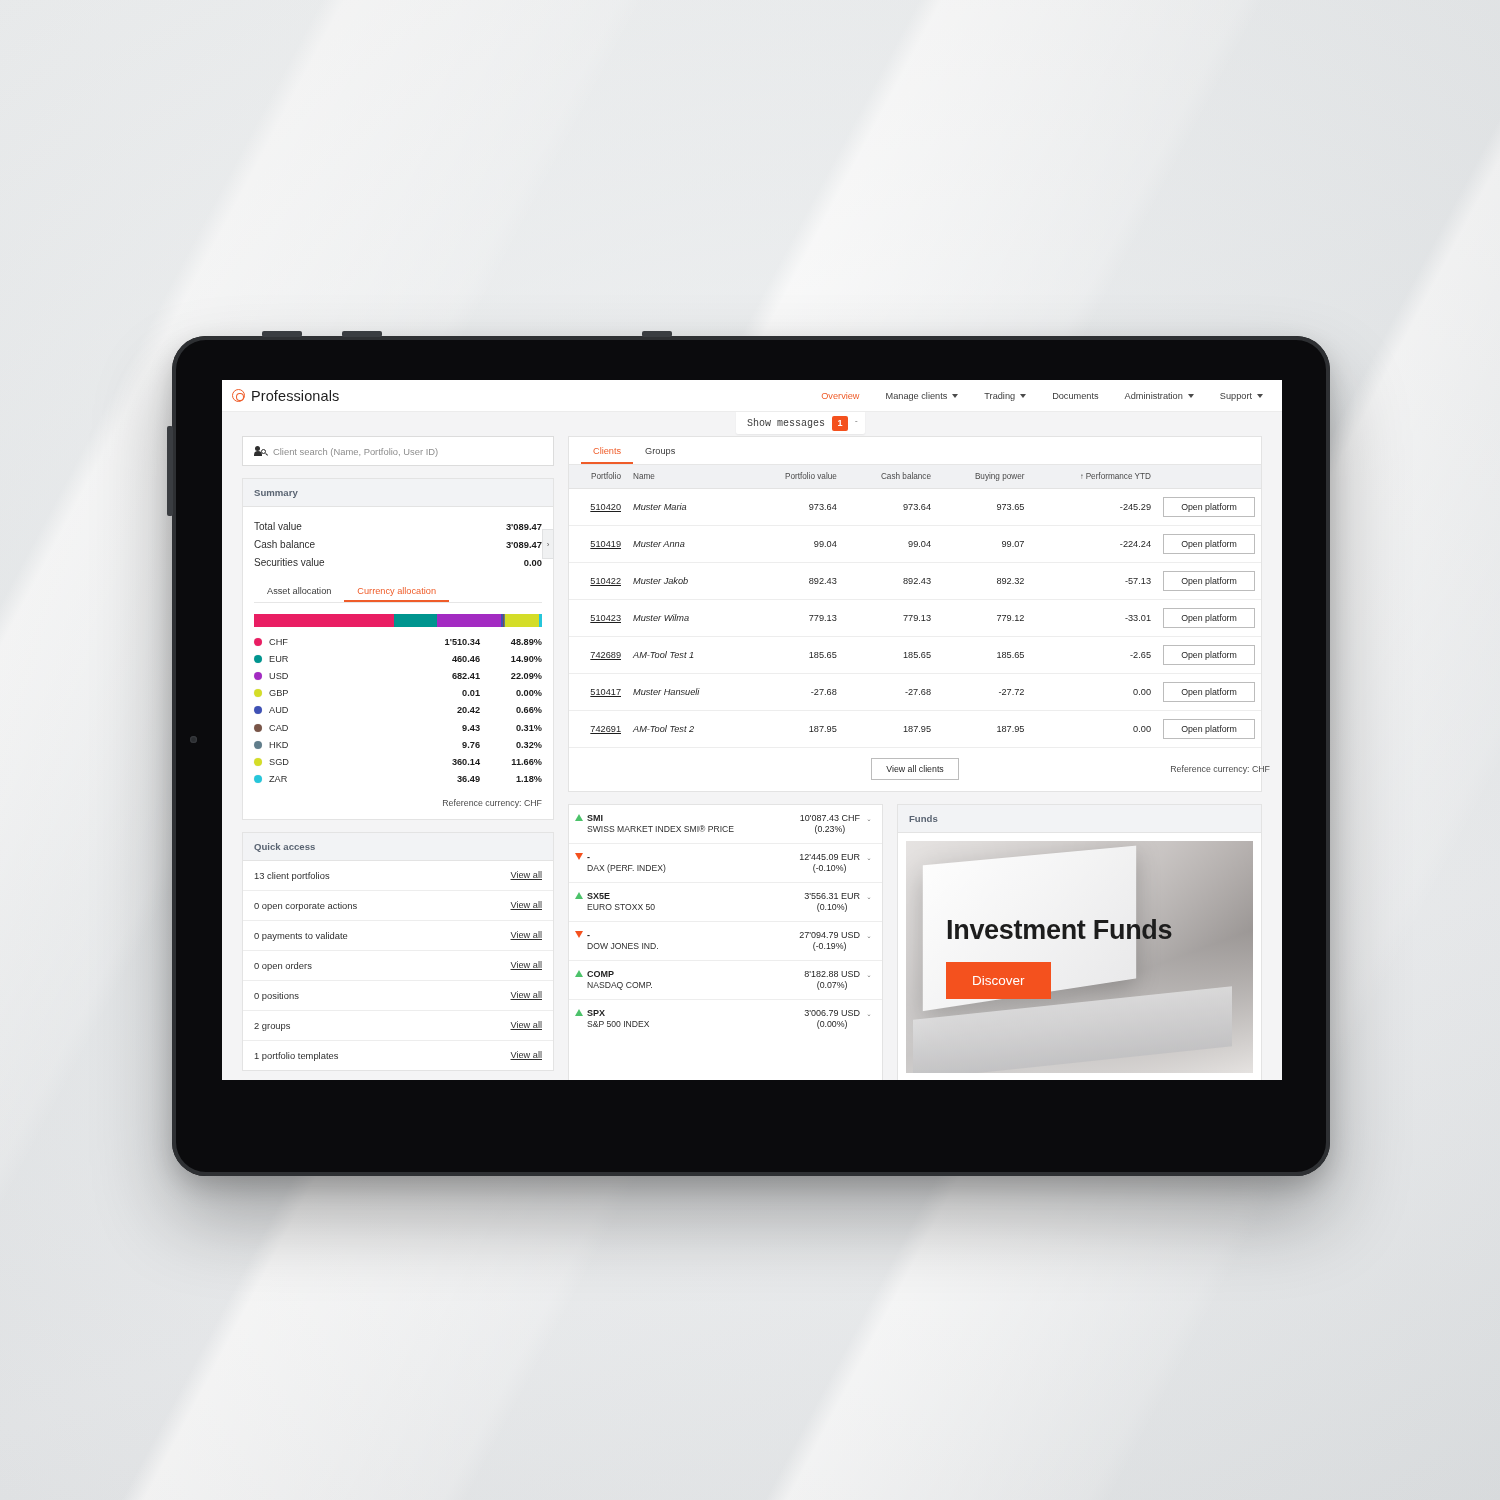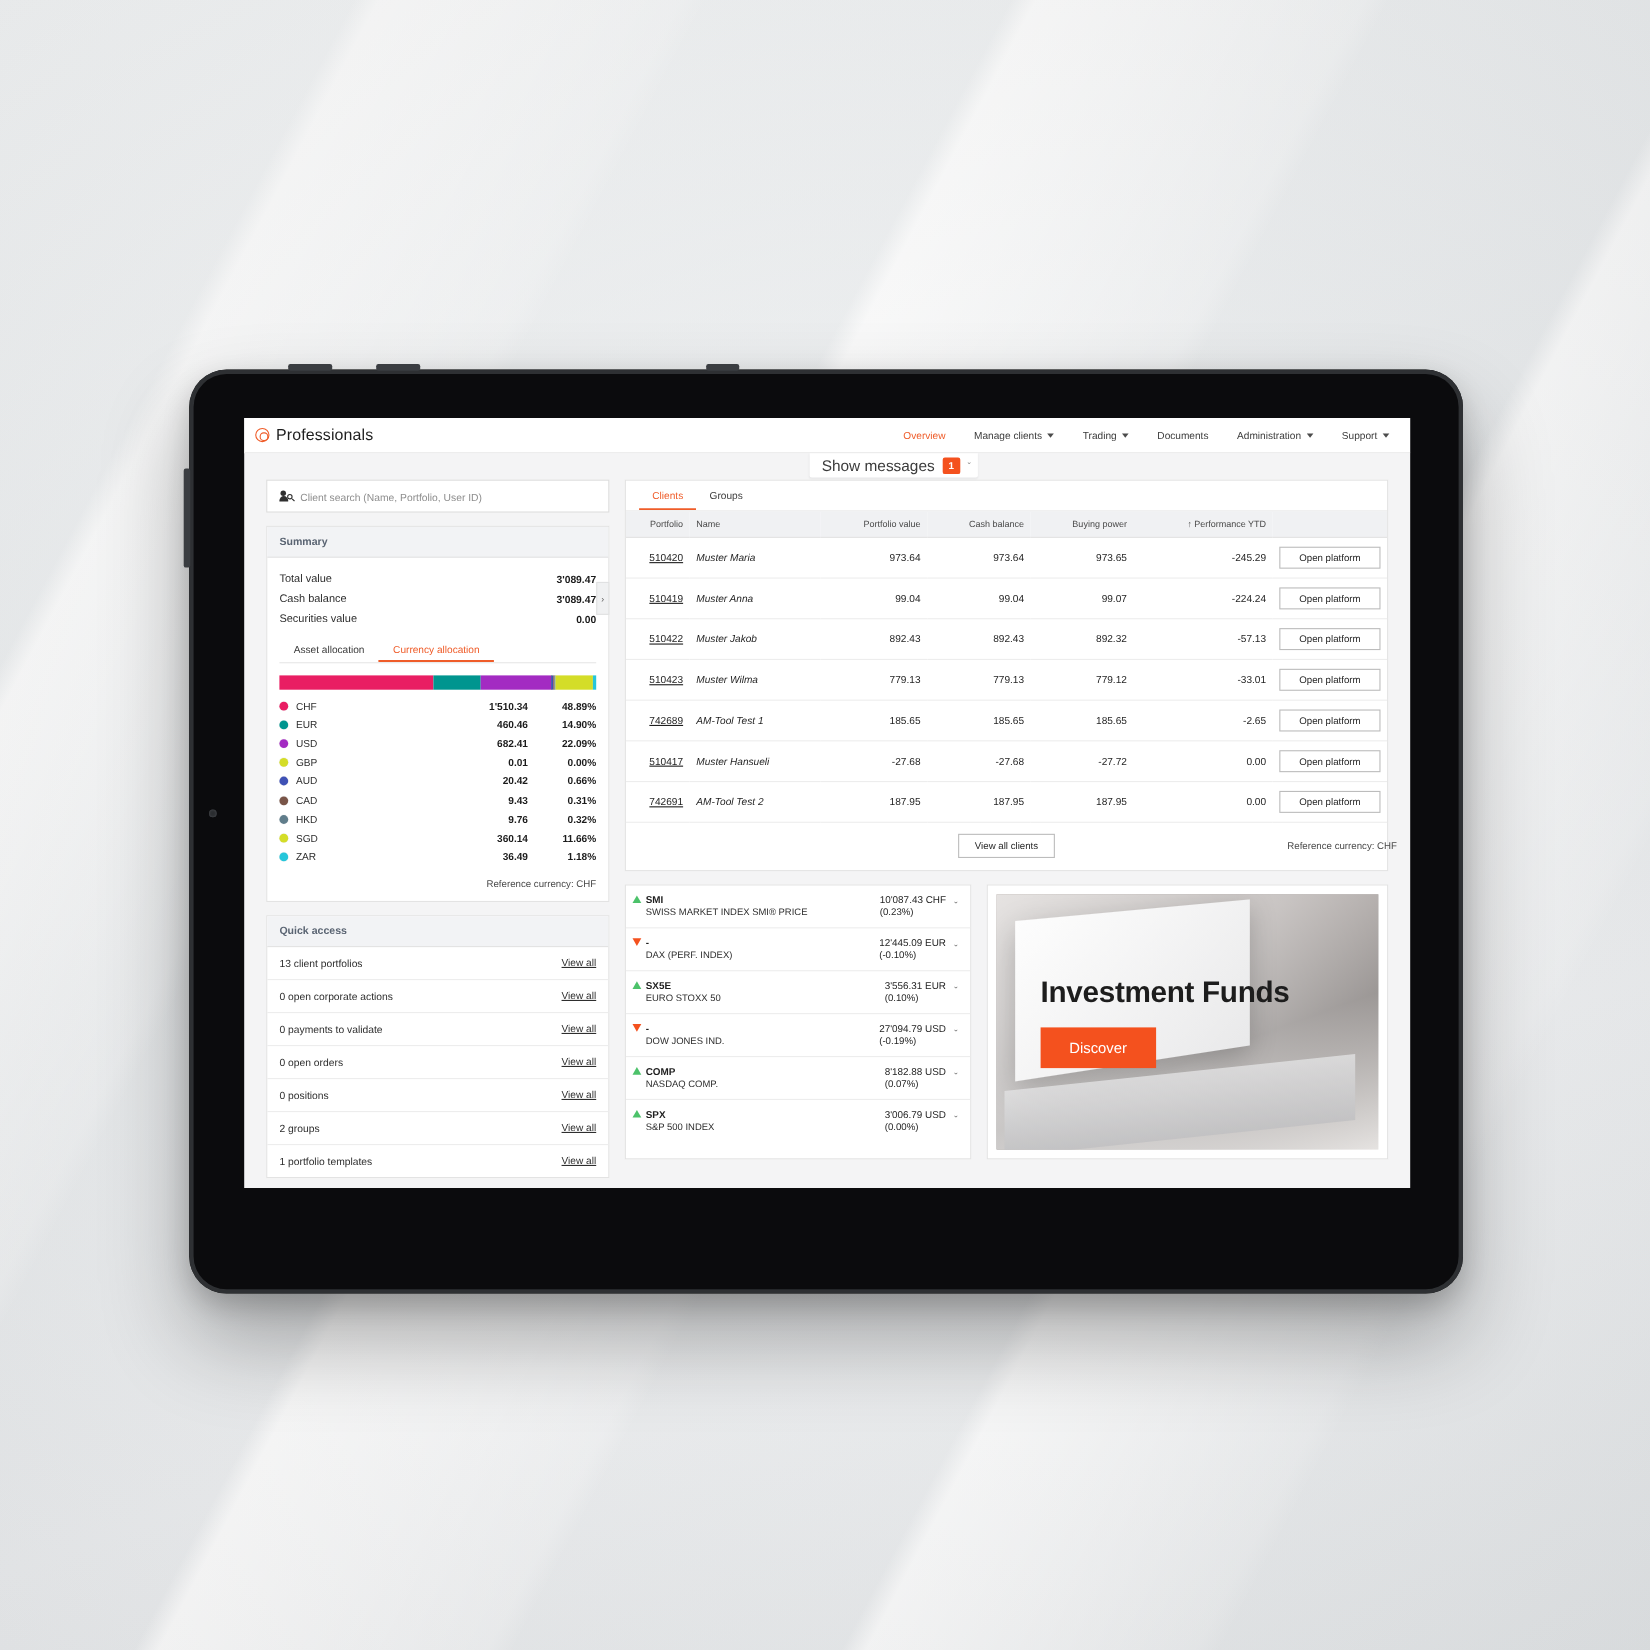--- a/index.html
+++ b/index.html
@@ -86,21 +86,21 @@
   }
 
   
   #msgbar { height: 24px; position: relative; }
   #msgpill {
     position: absolute; left: 514px; top: 0;
     background: #ffffff; height: 22px; display: flex; align-items: center;
     padding: 0 7px 0 11px; gap: 7px; border-radius: 0 0 2px 2px;
     box-shadow: 0 1px 2px rgba(0,0,0,.06);
   }
-  #msgpill .lbl { font-size: 14px; color: #3b3b3b; }
+  #msgpill .lbl { font-size: 10px; color: #3b3b3b; font-family: Liberation Mono, monospace; }
   #msgpill .badge {
     background: #f4511e; color:#fff; font-size: 9px; font-weight: 700;
     min-width: 16px; height: 15px; display:flex; align-items:center; justify-content:center;
     border-radius: 2px;
   }
   #msgpill .chev { font-size: 8px; color:#6d6d6d; }
 
   
   #content {
     display: flex; gap: 14px;
@@ -219,21 +219,21 @@
     display:flex; align-items:flex-start; padding: 7px 8px 7px 6px;
     border-bottom: 1px solid #ededed; gap: 4px;
   }
   .idx-row:last-child { border-bottom:none; }
   .tri { width:0;height:0;flex:none;margin-top:2px; }
   .tri.up { border-left:4.5px solid transparent;border-right:4.5px solid transparent;border-bottom:7px solid #4cc26a; }
   .tri.down { border-left:4.5px solid transparent;border-right:4.5px solid transparent;border-top:7px solid #f4511e; }
   .idx-txt { flex:1; min-width:0; }
   .idx-sym { font-size: 9px; font-weight:700; color:#1f1f1f; line-height:1.35; }
   .idx-name { font-size: 8.6px; color:#2e2e2e; line-height:1.3; }
-  .idx-num { text-align:left; white-space:nowrap; }
+  .idx-num { text-align:center; white-space:nowrap; }
   .idx-price { font-size: 9px; color:#1f1f1f; line-height:1.35; }
   .idx-chg { font-size: 8.8px; color:#1f1f1f; line-height:1.35; }
   .idx-chev { font-size: 9px; color:#7a7a7a; width:10px; text-align:center; margin-top:6px; flex:none; }
 
   
   #funds-banner {
     margin: 8px; height: 232px; position: relative; overflow:hidden;
     background:
       linear-gradient(120deg, rgba(255,255,255,.78) 0%, rgba(255,255,255,.62) 55%, rgba(255,255,255,.35) 100%),
       linear-gradient(160deg, #8c7f79 0%, #6e635f 30%, #4a423f 60%, #d8d4d1 100%);
@@ -620,20 +620,21 @@
                   <span class="idx-num">
                     <span class="idx-price" style="display: block;">3'006.79 USD</span>
                     <span class="idx-chg" style="display: block;">(0.00%)</span>
                   </span>
                   <span class="idx-chev">ˇ</span>
                 </div>
               </div>
           </div>
 
           <div class="card" id="funds-card">
+            <div class="card-head">Funds</div>
             <div id="funds-banner">
               <div class="fb-inner">
                 <div id="fb-title">Investment Funds</div>
                 <button id="fb-btn">Discover</button>
               </div>
             </div>
           </div>
 
         </div>
       </div>

